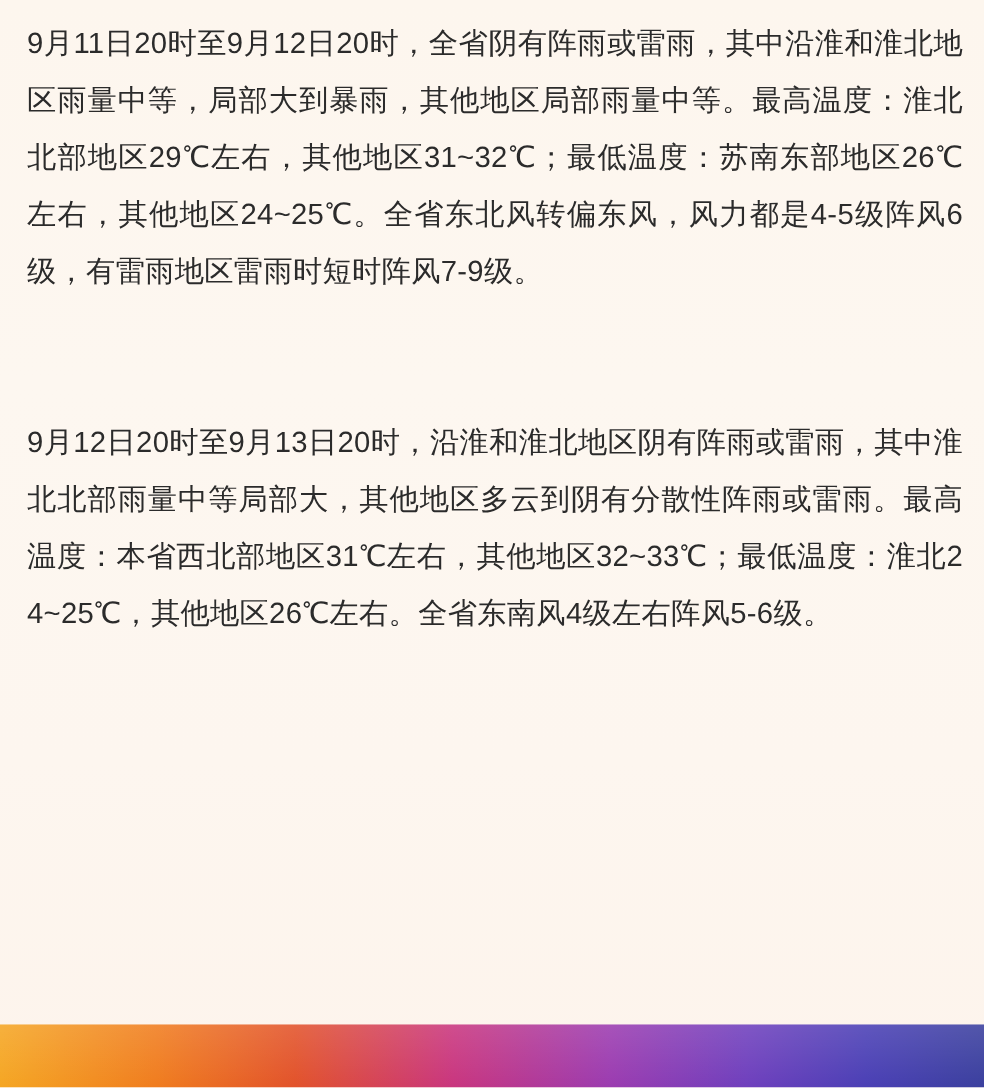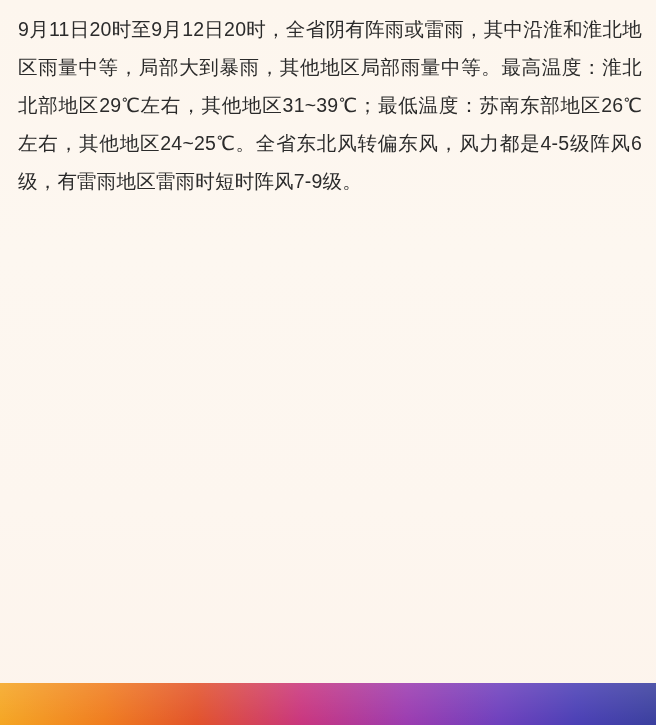--- a/index.html
+++ b/index.html
@@ -65,22 +65,23 @@
     height: 42px;
     background: linear-gradient(to bottom, rgba(255,255,255,0.12), rgba(255,255,255,0));
   }
 </style>
 </head>
 <body>
 
 <div class="page">
 
   <div class="content">
-    <p class="para">9月11日20时至9月12日20时，全省阴有阵雨或雷雨，其中沿淮和淮北地区雨量中等，局部大到暴雨，其他地区局部雨量中等。最高温度：淮北北部地区29℃左右，其他地区31~39℃；最低温度：苏南东部地区26℃左右，其他地区24~25℃。全省东北风转偏东风，风力都是4-5级阵风6级，有雷雨地区雷雨时短时阵风7-9级。</p>
+    <p class="para">9月11日20时至9月12日20时，全省阴有阵雨或雷雨，其中沿淮和淮北地区雨量中等，局部大到暴雨，其他地区局部雨量中等。最高温度：淮北北部地区29℃左右，其他地区31~32℃；最低温度：苏南东部地区26℃左右，其他地区24~25℃。全省东北风转偏东风，风力都是4-5级阵风6级，有雷雨地区雷雨时短时阵风7-9级。</p>
     <div class="gap-2"></div>
+    <p class="para">9月12日20时至9月13日20时，沿淮和淮北地区阴有阵雨或雷雨，其中淮北北部雨量中等局部大，其他地区多云到阴有分散性阵雨或雷雨。最高温度：本省西北部地区31℃左右，其他地区32~33℃；最低温度：淮北24~25℃，其他地区26℃左右。全省东南风4级左右阵风5-6级。</p>
     <div class="gap-2"></div>
   </div>
 
   <div class="bottom-bar">
     <div class="bottom-bar-overlay"></div>
   </div>
 
 </div>
 
 </body></html>

